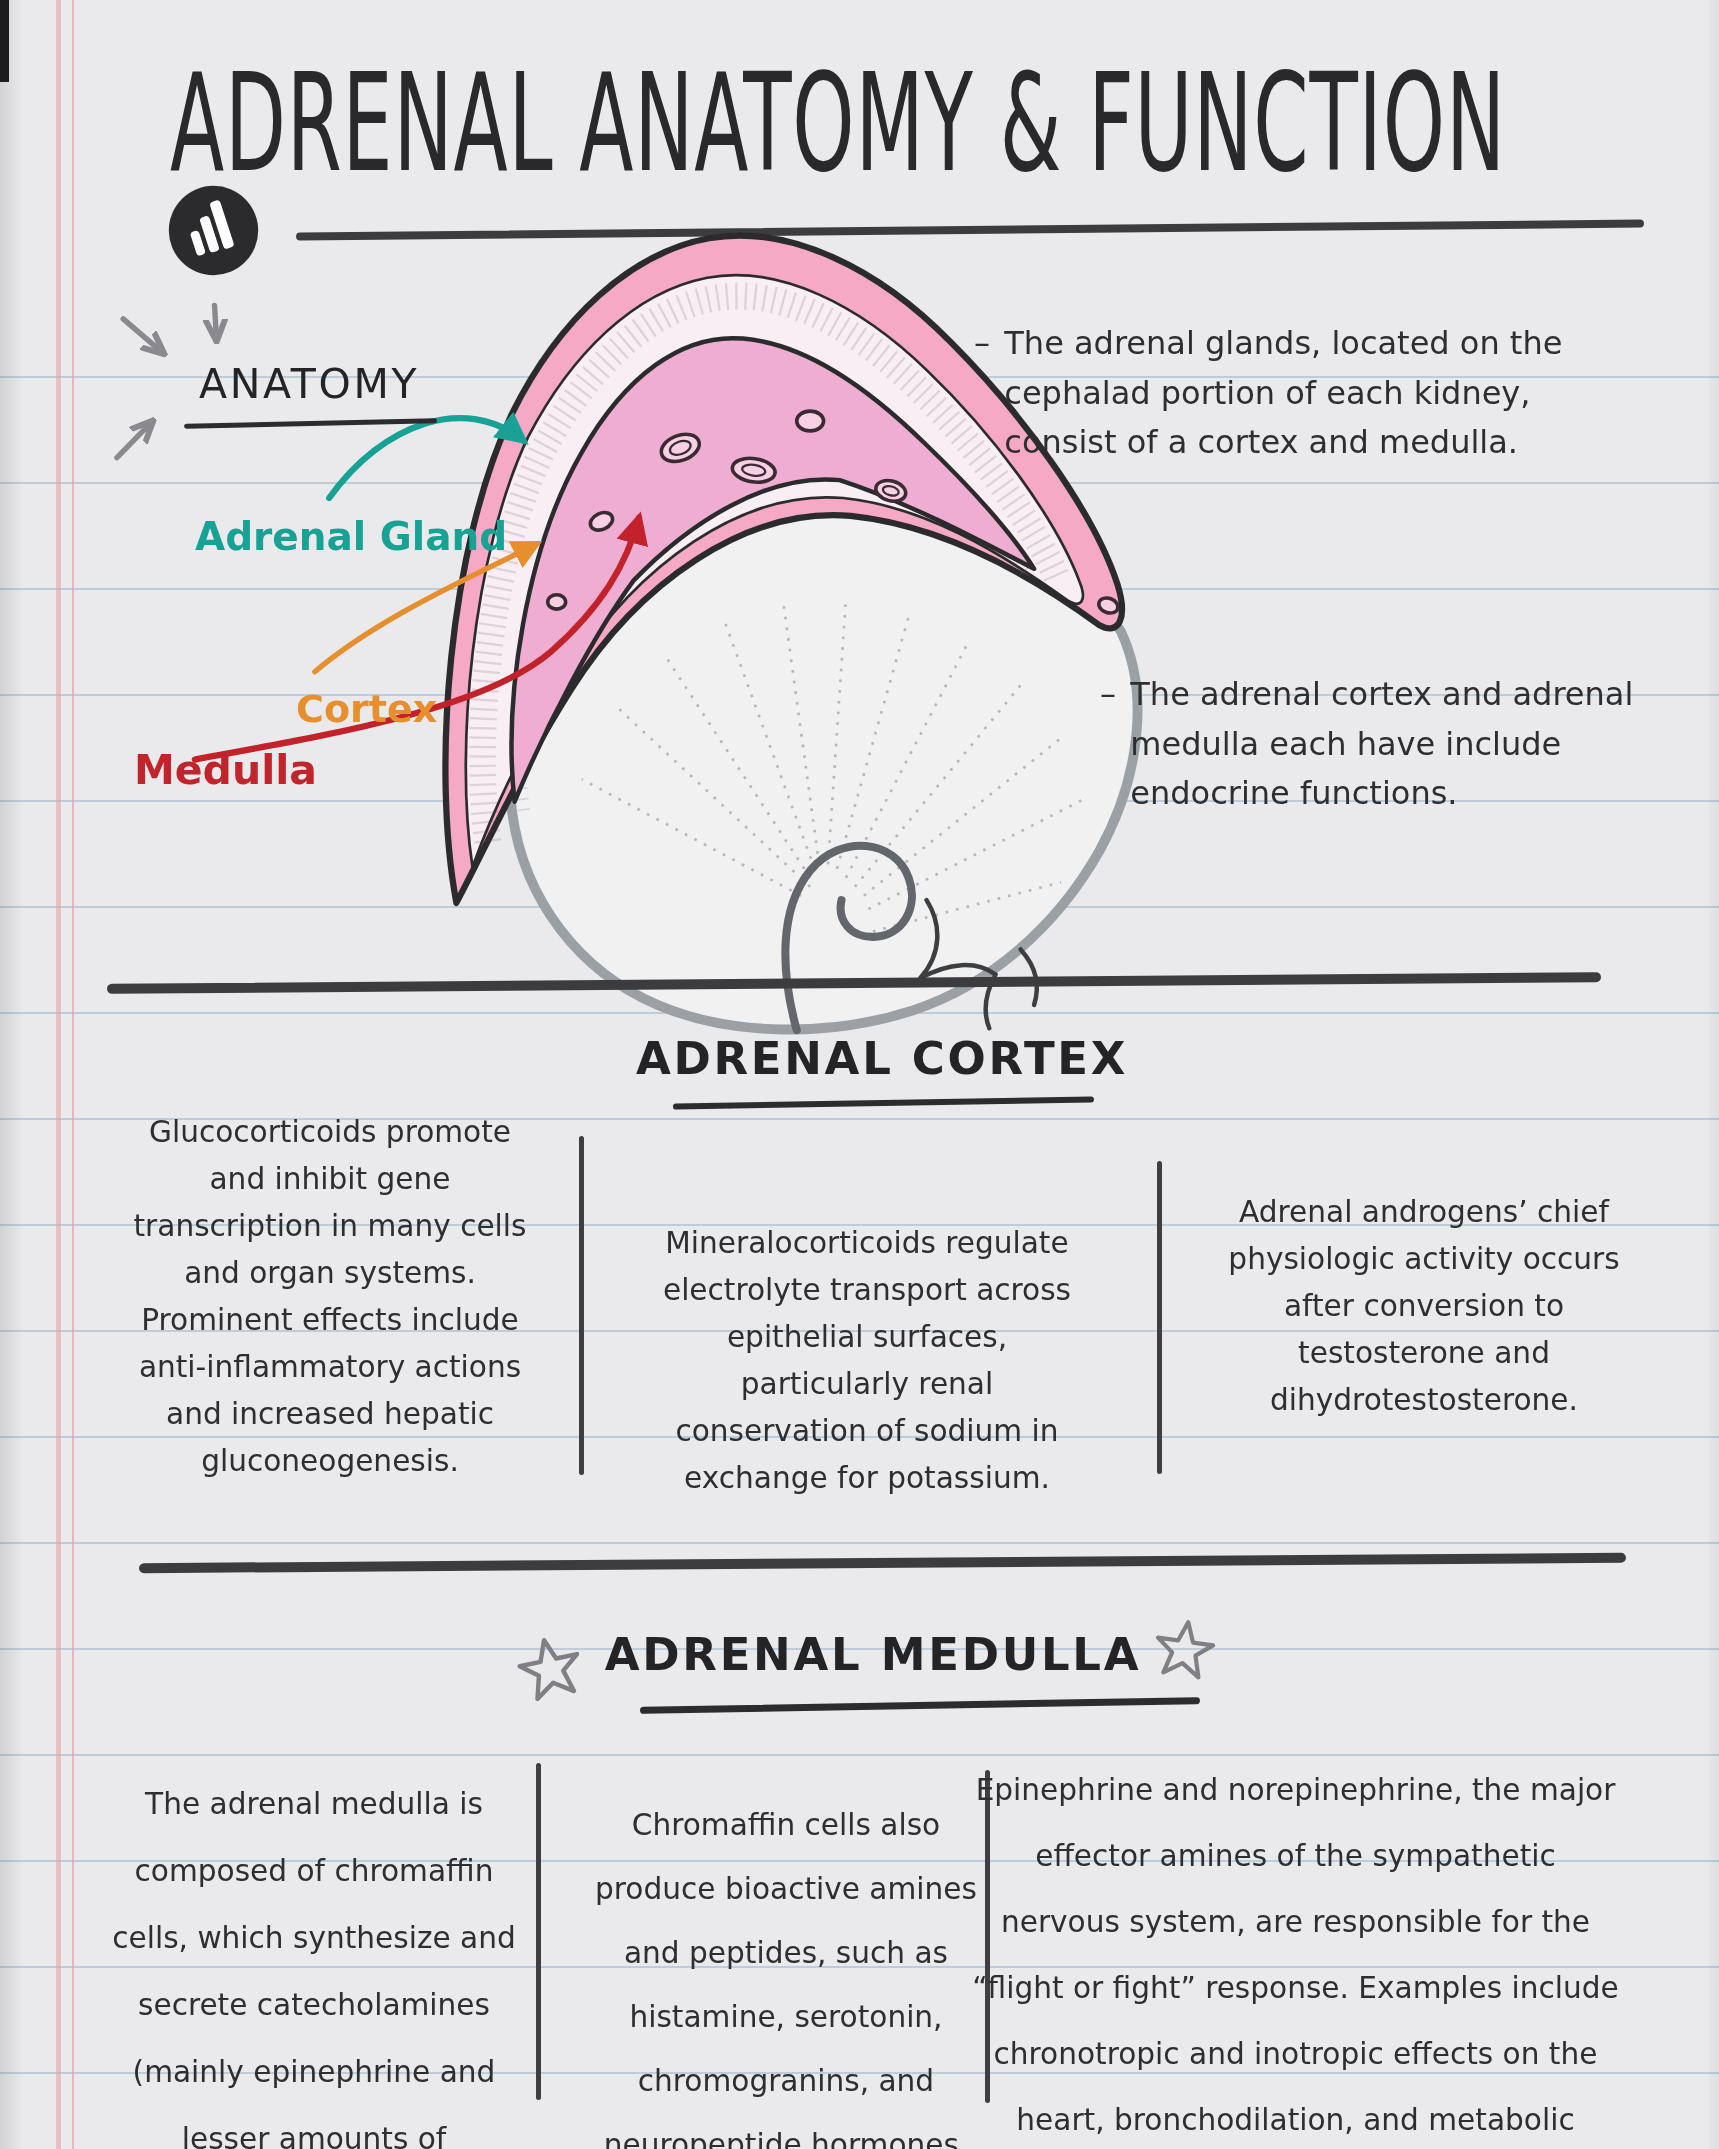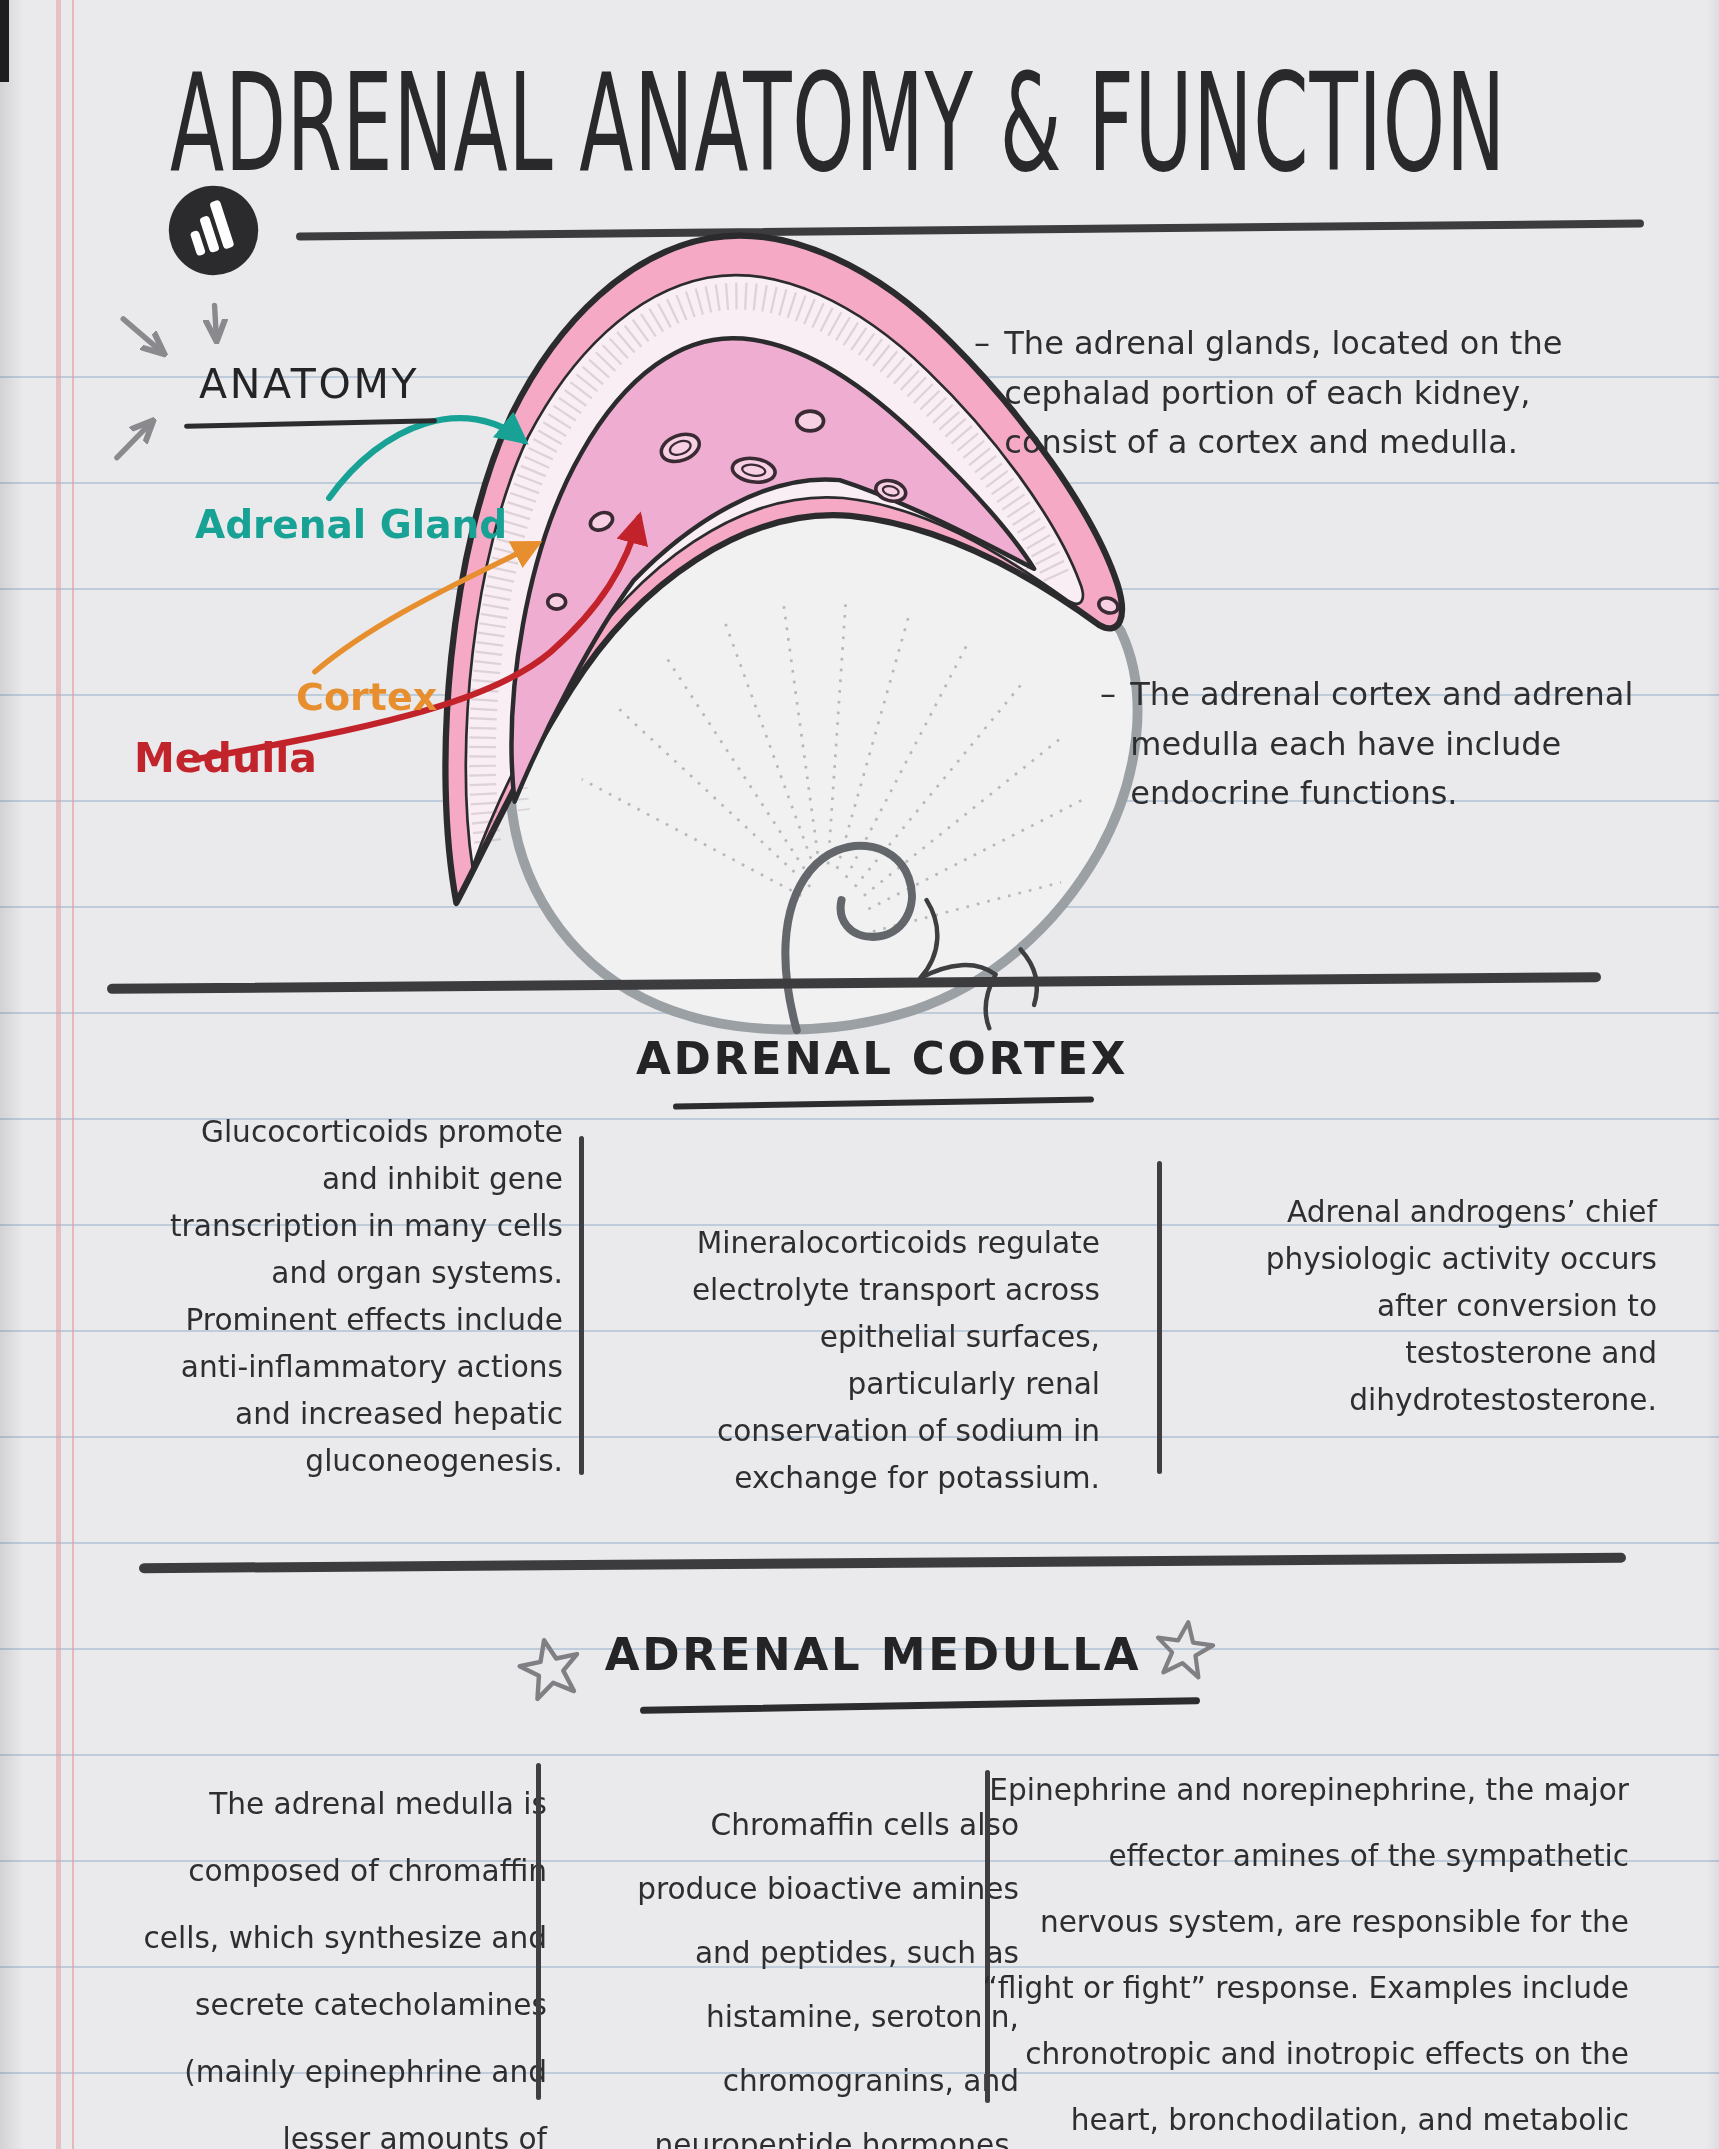--- a/index.html
+++ b/index.html
@@ -33,39 +33,39 @@
   .divider{background:#3c3c3e;border-radius:5.4px;z-index:3;}
   .divider-1{left:296px;top:226px;width:1348px;height:8px;transform:rotate(-.55deg);}
   .divider-2{left:107px;top:978px;width:1494px;height:9.9px;transform:rotate(-.45deg);}
   .divider-3{left:139px;top:1558px;width:1487px;height:9.9px;transform:rotate(-.4deg);}
 
   .anatomy-heading{
     left:199px;top:360px;z-index:4;font-size:41px;font-weight:normal;letter-spacing:2.7px;color:#242426;
   }
   .anatomy-underline{left:184px;top:421px;width:253px;height:4.5px;background:#2c2c2e;border-radius:2.7px;transform:rotate(-1.3deg);z-index:4;}
 
-  .label{z-index:5;white-space:nowrap;font-weight:bold;}
+  .label{z-index:5;white-space:nowrap;font-weight:bold;margin-top:12px;}
   .label-gland{left:195px;top:502px;font-size:39px;color:#18a295;}
   .label-cortex{left:296px;top:675px;font-size:38px;color:#e78f2e;}
   .label-medulla{left:134px;top:734px;font-size:41px;color:#c2242c;}
 
   .bullet{z-index:4;display:flex;gap:14.3px;font-size:32px;line-height:1.55;color:#2e2e30;}
   .bullet-1{left:974px;top:319px;width:638px;}
   .bullet-2{left:1100px;top:670px;width:573px;}
   .bullet b{font-weight:normal;}
   .bullet .dash{flex:0 0 auto;}
 
   .section-title{z-index:4;font-size:45px;font-weight:bold;letter-spacing:2.7px;color:#242426;text-align:center;white-space:nowrap;}
   .cortex-title{left:524px;top:1032px;width:716px;}
   .medulla-title{left:515px;top:1628px;width:716px;}
   .title-underline{background:#2c2c2e;border-radius:3.6px;z-index:4;}
   .cortex-underline{left:673px;top:1100px;width:421px;height:6.3px;transform:rotate(-1deg);}
   .medulla-underline{left:640px;top:1702px;width:560px;height:7.2px;transform:rotate(-1deg);}
 
-  .col{z-index:4;font-size:29.6px;line-height:47px;text-align:right;white-space:pre-line;color:#2e2e30;}
+  .col{z-index:4;font-size:29.6px;line-height:47px;text-align:center;white-space:pre-line;color:#2e2e30;}
   .cortex-col-1{left:97px;top:1109px;width:466px;}
   .cortex-col-2{left:634px;top:1220px;width:466px;}
   .cortex-col-3{left:1191px;top:1189px;width:466px;}
   .medulla-col-1{left:81px;top:1771px;width:466px;line-height:67px;}
   .medulla-col-2{left:553px;top:1793px;width:466px;line-height:64px;}
   .medulla-col-3{left:962px;top:1757px;width:667px;line-height:66px;}
   .vdivider{width:4.5px;background:#3f3f41;border-radius:2.7px;z-index:4;}
   .cortex-vd-1{left:579px;top:1136px;height:339px;}
   .cortex-vd-2{left:1157px;top:1161px;height:313px;}
   .medulla-vd-1{left:536px;top:1763px;height:337px;}

